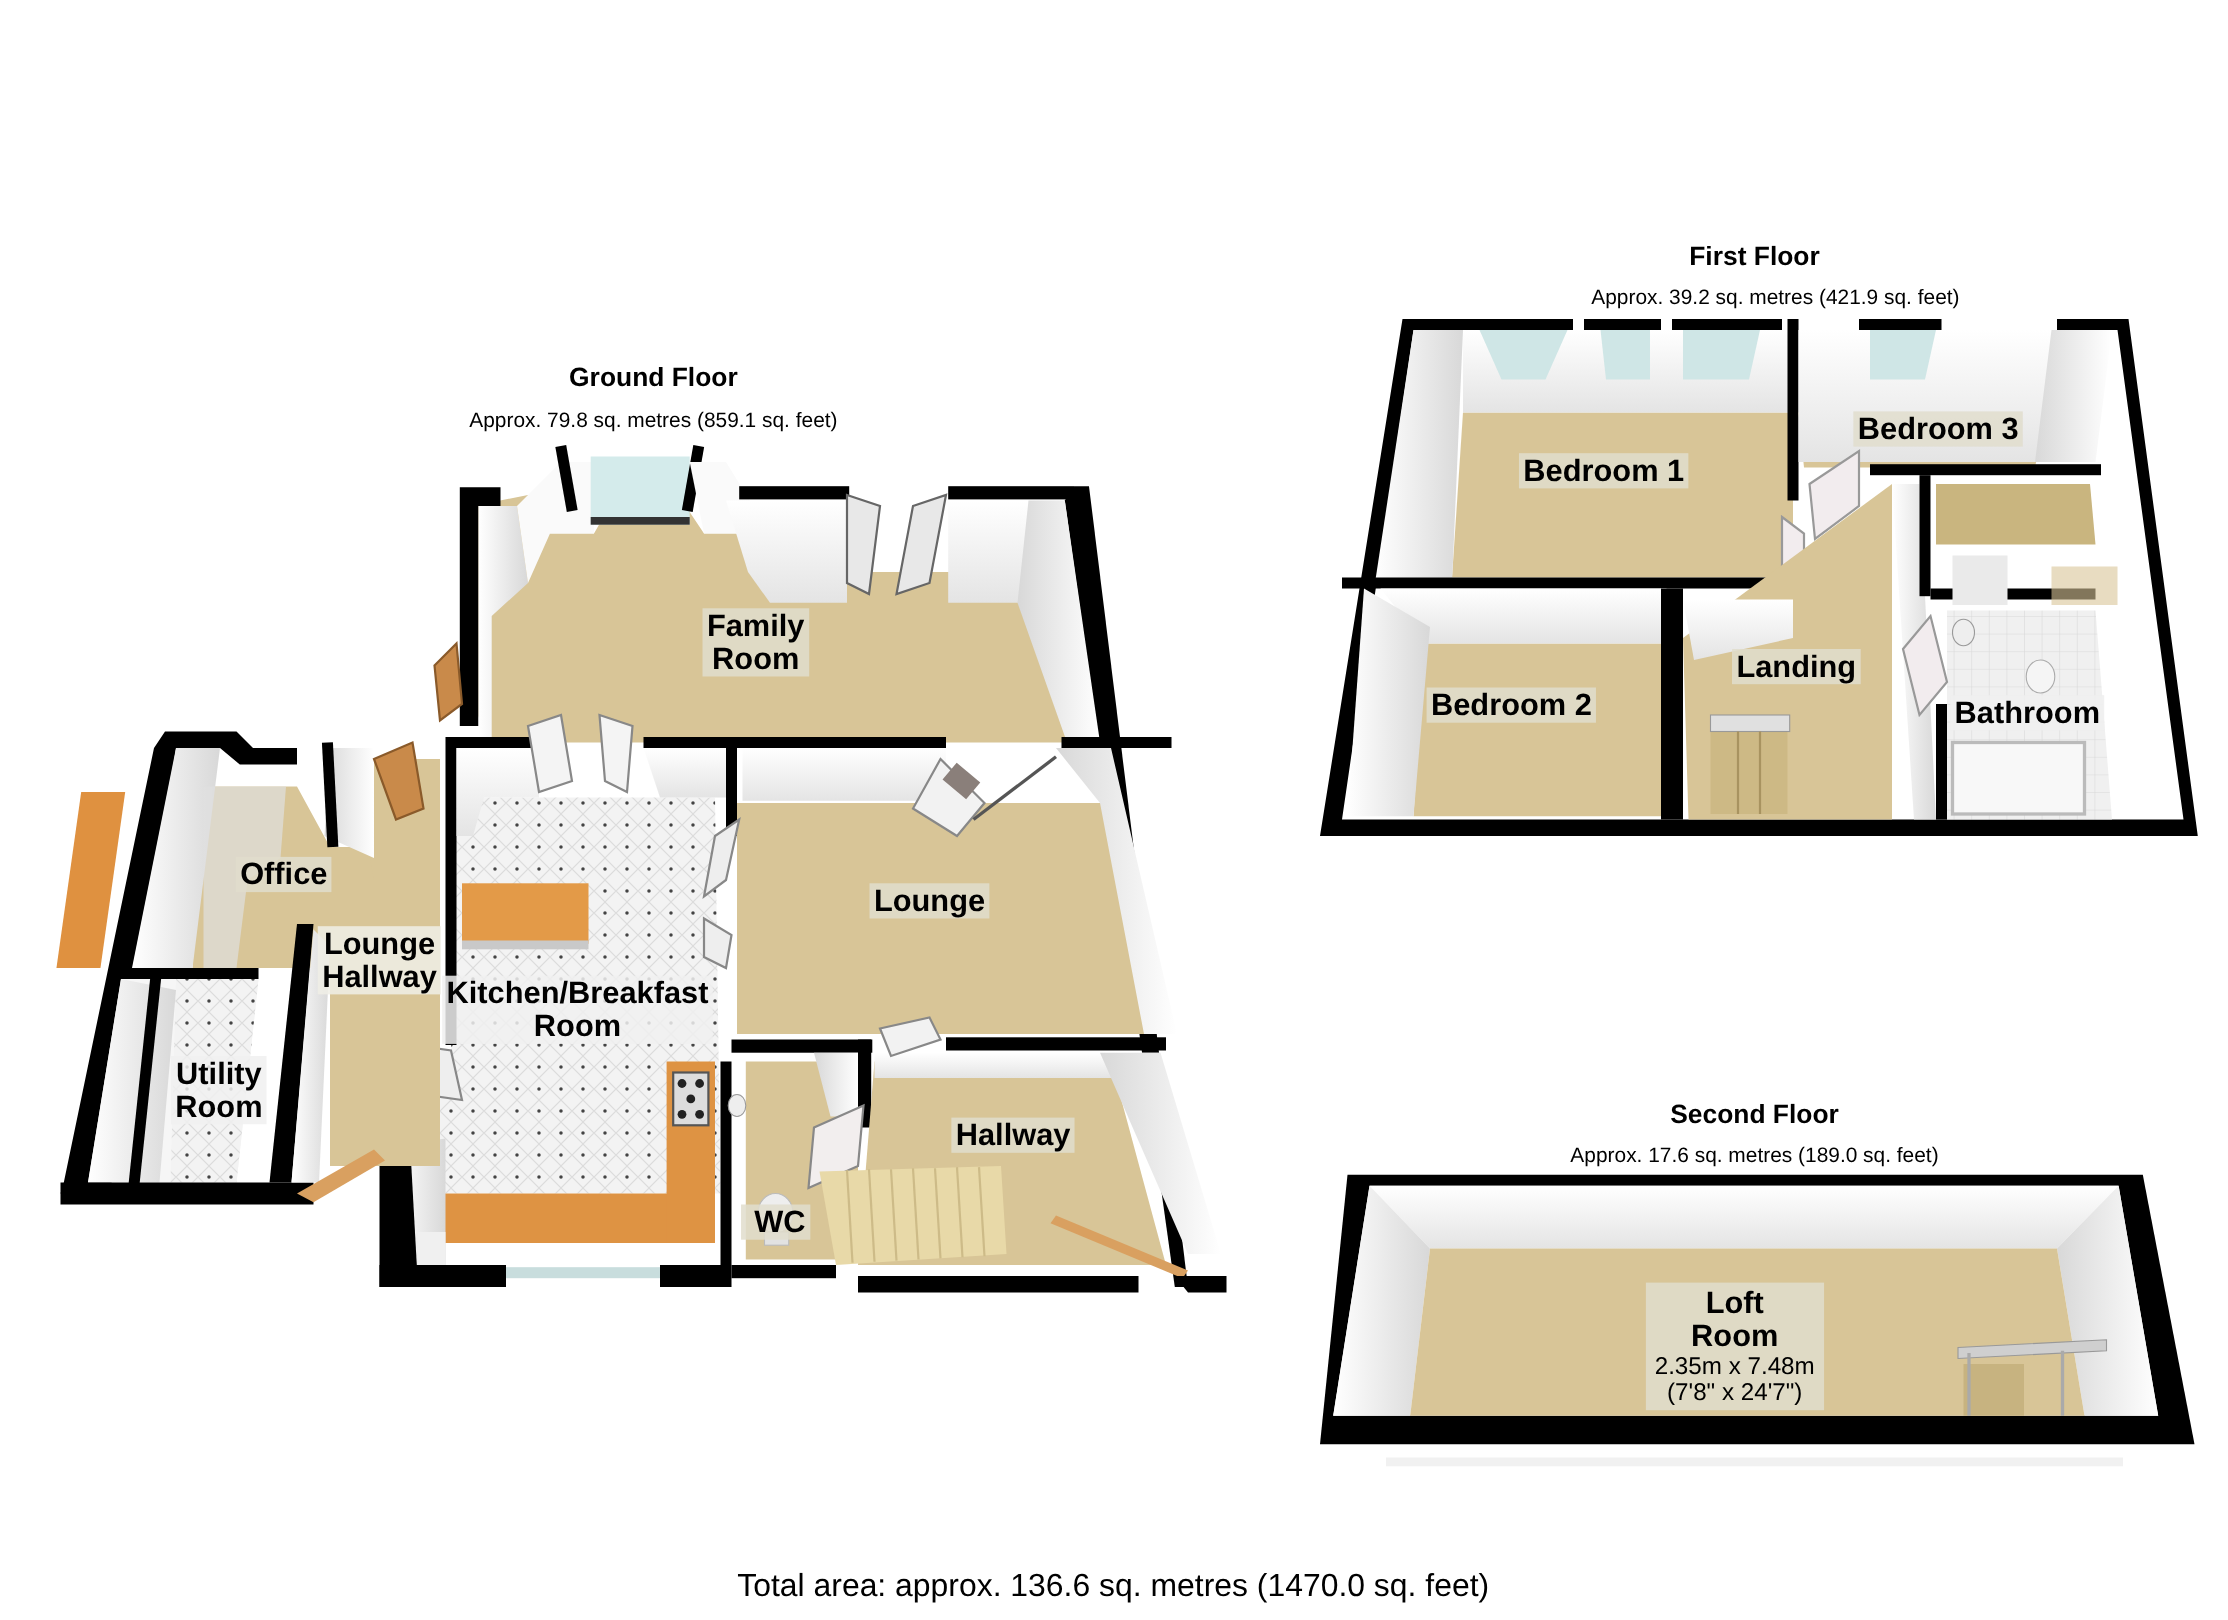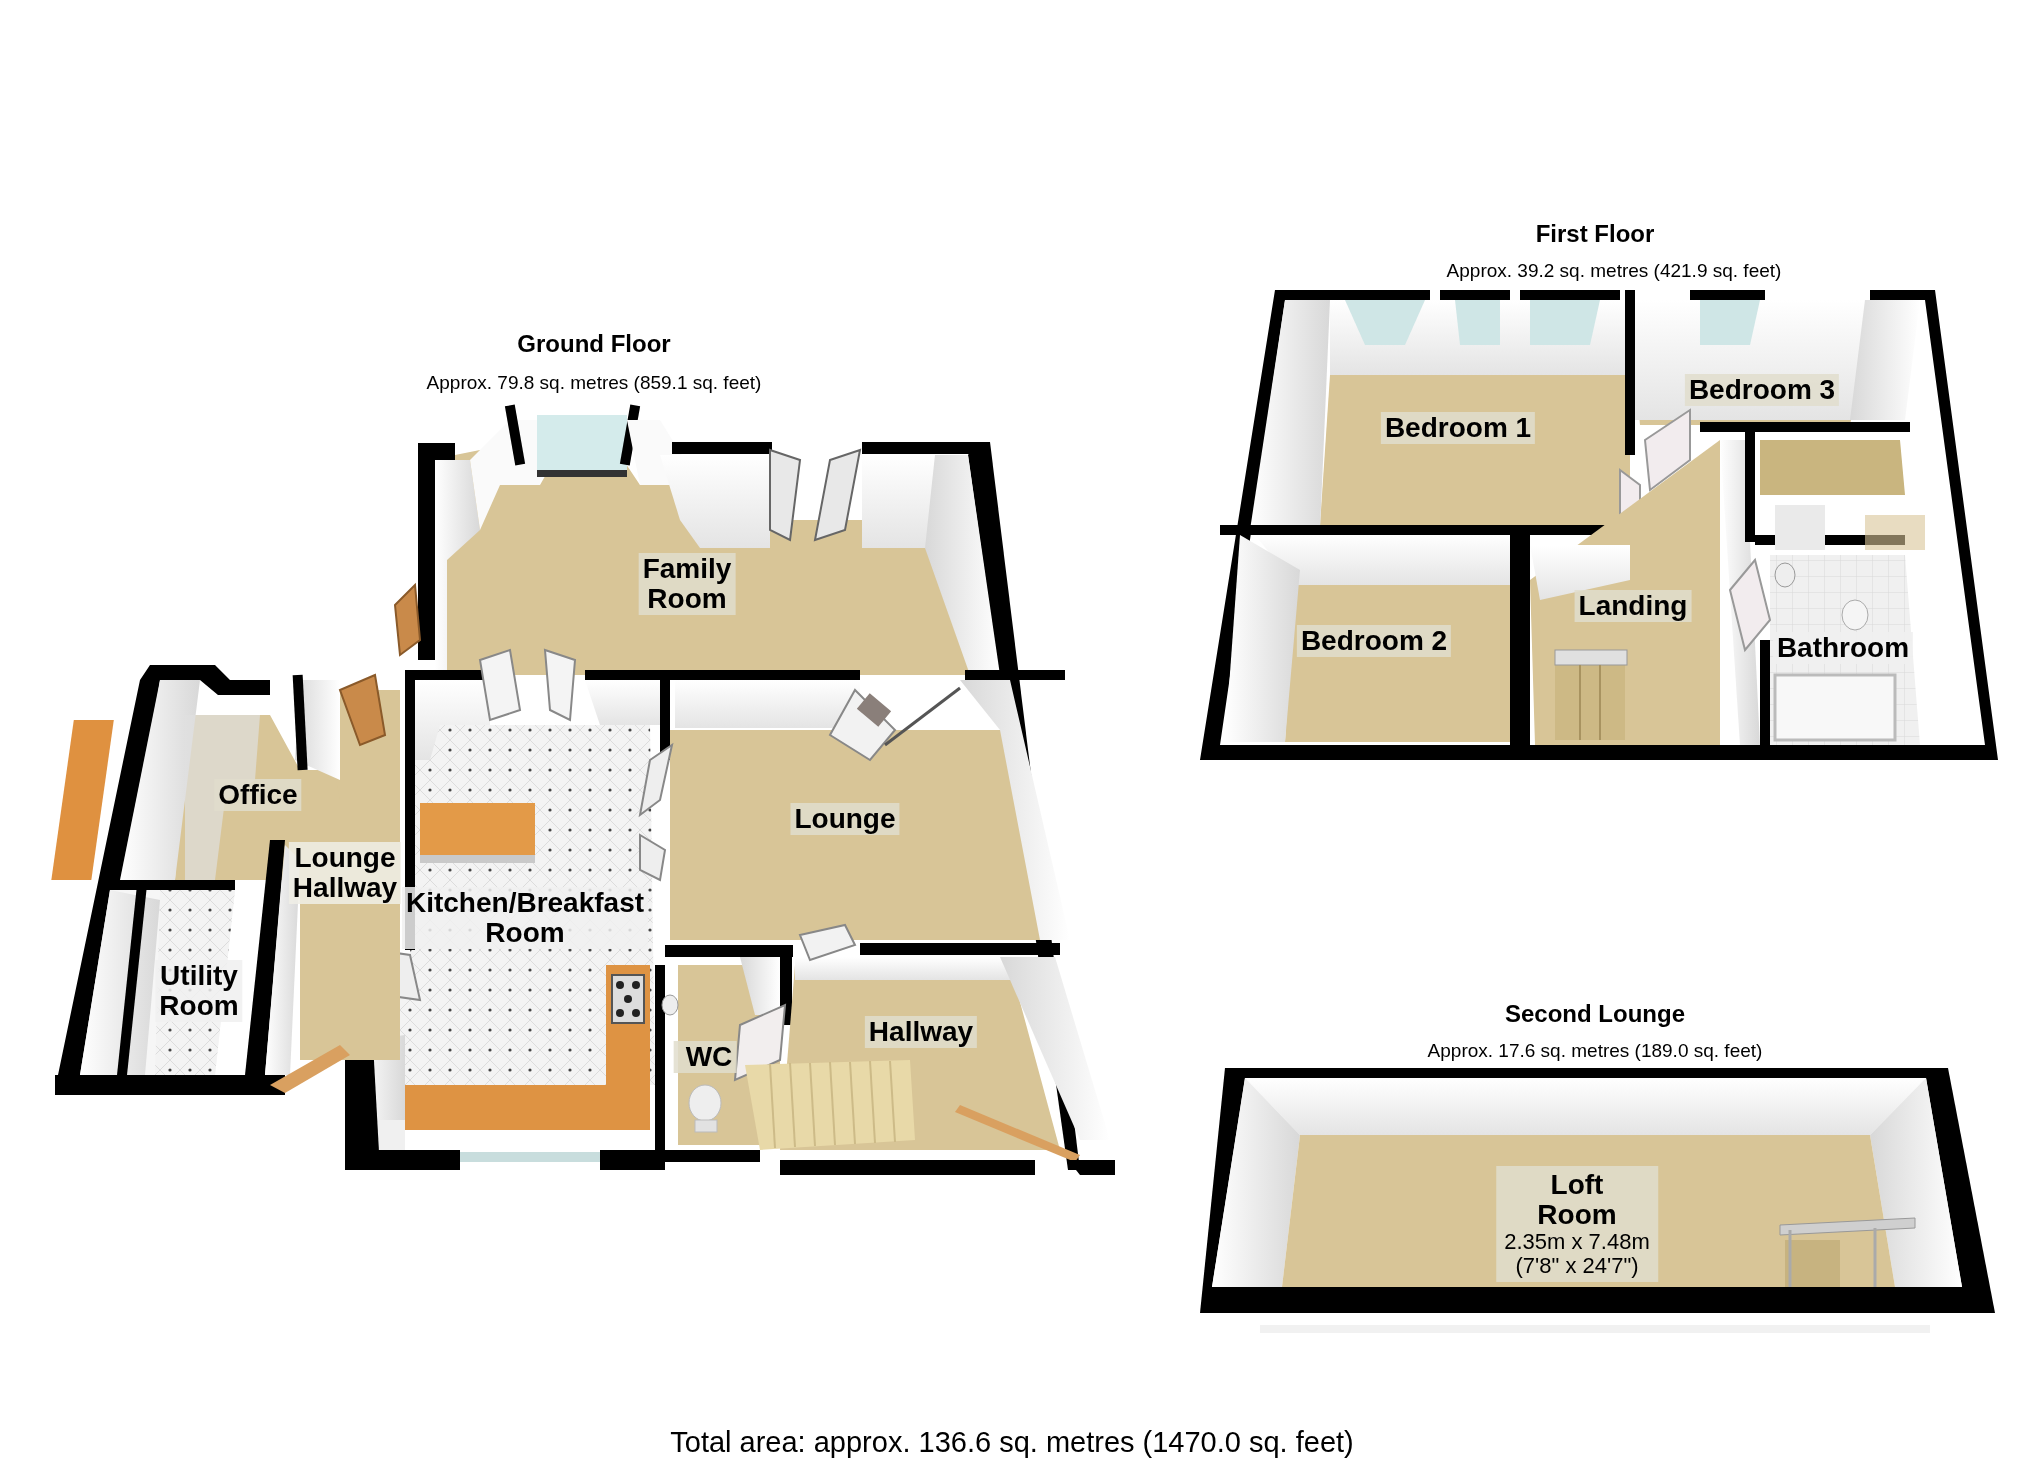--- a/index.html
+++ b/index.html
@@ -222,21 +222,21 @@
     <rect x="1260" y="1325" width="670" height="8" fill="#f1f1f1"></rect>
   </g>
 </svg>
 
 <div class="floor-title" style="left:594px;top:330px;">Ground Floor</div>
 <div class="floor-sub" style="left:594px;top:372px;">Approx. 79.8 sq. metres (859.1 sq. feet)</div>
 
 <div class="floor-title" style="left:1595px;top:220px;">First Floor</div>
 <div class="floor-sub" style="left:1595px;top:260px;margin-left:19px;">Approx. 39.2 sq. metres (421.9 sq. feet)</div>
 
-<div class="floor-title" style="left:1595px;top:1000px;">Second Lounge</div>
+<div class="floor-title" style="left:1595px;top:1000px;">Second Floor</div>
 <div class="floor-sub" style="left:1595px;top:1040px;">Approx. 17.6 sq. metres (189.0 sq. feet)</div>
 
 <div class="label" style="left:687px;top:584px;">
   <span style="display:block">Family</span>
   <span style="display:block">Room</span>
 </div>
 <div class="label" style="left:845px;top:819px;">
   <span>Lounge</span>
 </div>
 <div class="label" style="left:525px;top:918px;background:rgba(240,240,240,0.85);">
@@ -247,21 +247,21 @@
   <span>Office</span>
 </div>
 <div class="label" style="left:345px;top:873px;background:rgba(240,238,230,0.85);">
   <span style="display:block">Lounge</span>
   <span style="display:block">Hallway</span>
 </div>
 <div class="label" style="left:199px;top:991px;background:rgba(240,240,240,0.85);">
   <span style="display:block">Utility</span>
   <span style="display:block">Room</span>
 </div>
-<div class="label" style="left:705px;top:1057px;padding-left:12px;">
+<div class="label" style="left:705px;top:1111px;padding-left:12px;">
   <span>WC</span>
 </div>
 <div class="label" style="left:921px;top:1032px;">
   <span>Hallway</span>
 </div>
 
 <div class="label" style="left:1458px;top:428px;">
   <span>Bedroom 1</span>
 </div>
 <div class="label" style="left:1762px;top:390px;">

